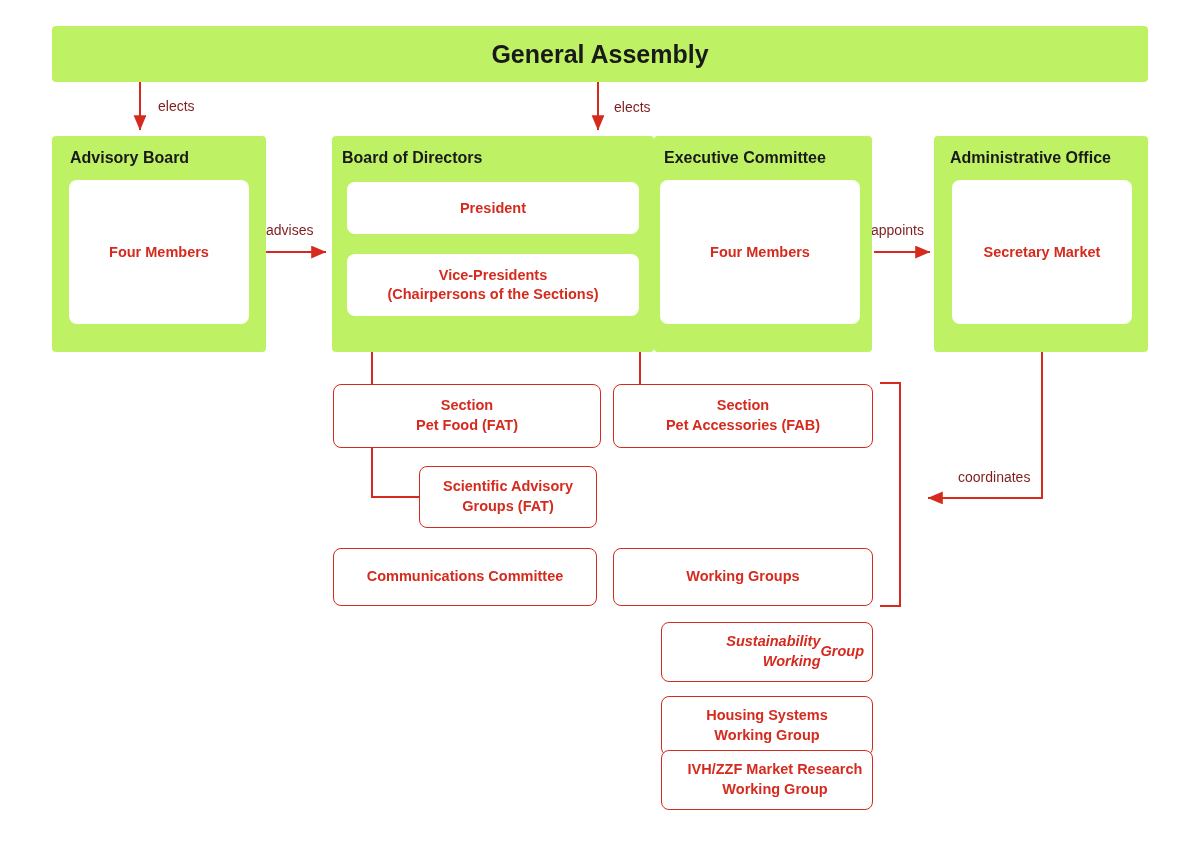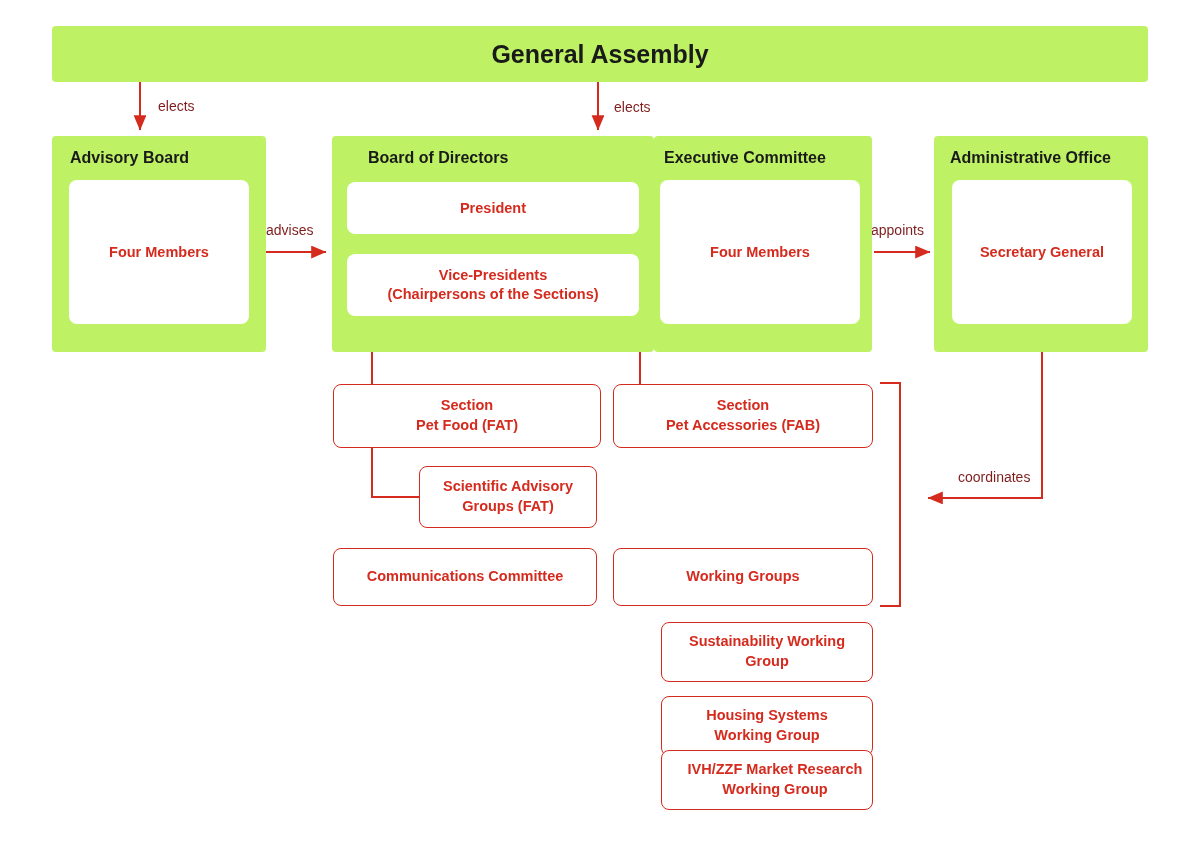--- a/index.html
+++ b/index.html
@@ -128,55 +128,55 @@
   <div class="edge-label" style="left:614px; top:99px;">elects</div>
   <div class="edge-label" style="left:266px; top:222px;">advises</div>
   <div class="edge-label" style="left:871px; top:222px;">appoints</div>
   <div class="edge-label" style="left:931px; top:469px;margin-left:27px;">coordinates</div>
 
   <div class="grey-box" style="left:52px; top:136px; width:214px; height:216px;"></div>
   <div class="grey-title" style="left:70px; top:149px; font-size:16px;">Advisory Board</div>
   <div class="white-box" style="left:69px; top:180px; width:180px; height:144px;">Four Members</div>
 
   <div class="grey-box" style="left:332px; top:136px; width:322px; height:216px;"></div>
-  <div class="grey-title" style="left:368px; top:149px; font-size:16px;">Board of Directors</div>
+  <div class="grey-title" style="left:342px; top:149px; font-size:16px;">Board of Directors</div>
   <div class="white-box" style="left:347px; top:182px; width:292px; height:52px;">President</div>
   <div class="white-box" style="left:347px; top:254px; width:292px; height:62px; flex-direction:column;">
     <span>Vice-Presidents</span>
     <span>(Chairpersons of the Sections)</span>
   </div>
 
   <div class="grey-box" style="left:654px; top:136px; width:218px; height:216px;"></div>
   <div class="grey-title" style="left:664px; top:149px; font-size:16px;">Executive Committee</div>
   <div class="white-box" style="left:660px; top:180px; width:200px; height:144px;">Four Members</div>
 
   <div class="grey-box" style="left:934px; top:136px; width:214px; height:216px;"></div>
   <div class="grey-title" style="left:950px; top:149px; font-size:16px;">Administrative Office</div>
-  <div class="white-box" style="left:952px; top:180px; width:180px; height:144px;">Secretary General</div>
+  <div class="white-box" style="left:952px; top:180px; width:180px; height:144px;">Secretary Market</div>
 
   <div class="red-box" style="left:333px; top:384px; width:268px; height:64px; flex-direction:column;">
     <span>Section</span>
     <span>Pet Food (FAT)</span>
   </div>
 
   <div class="red-box" style="left:613px; top:384px; width:260px; height:64px; flex-direction:column;">
     <span>Section</span>
     <span>Pet Accessories (FAB)</span>
   </div>
 
   <div class="red-box" style="left:419px; top:466px; width:178px; height:62px; flex-direction:column;">
     <span>Scientific Advisory</span>
     <span>Groups (FAT)</span>
   </div>
 
   <div class="red-box" style="left:333px; top:548px; width:264px; height:58px;">Communications Committee</div>
 
   <div class="red-box" style="left:613px; top:548px; width:260px; height:58px;">Working Groups</div>
 
-  <div class="red-box" style="left:661px; top:622px; width:212px; height:60px; flex-direction:column;">
+  <div class="red-box" style="left:661px; top:622px; width:212px; height:60px; flex-direction:row;font-style:italic;">
     <span>Sustainability Working</span>
     <span>Group</span>
   </div>
 
   <div class="red-box" style="left:661px; top:696px; width:212px; height:60px; flex-direction:column;">
     <span>Housing Systems</span>
     <span>Working Group</span>
   </div>
 
   <div class="red-box" style="left:661px; top:750px; width:212px; height:60px; flex-direction:column;padding-left:24px;">

